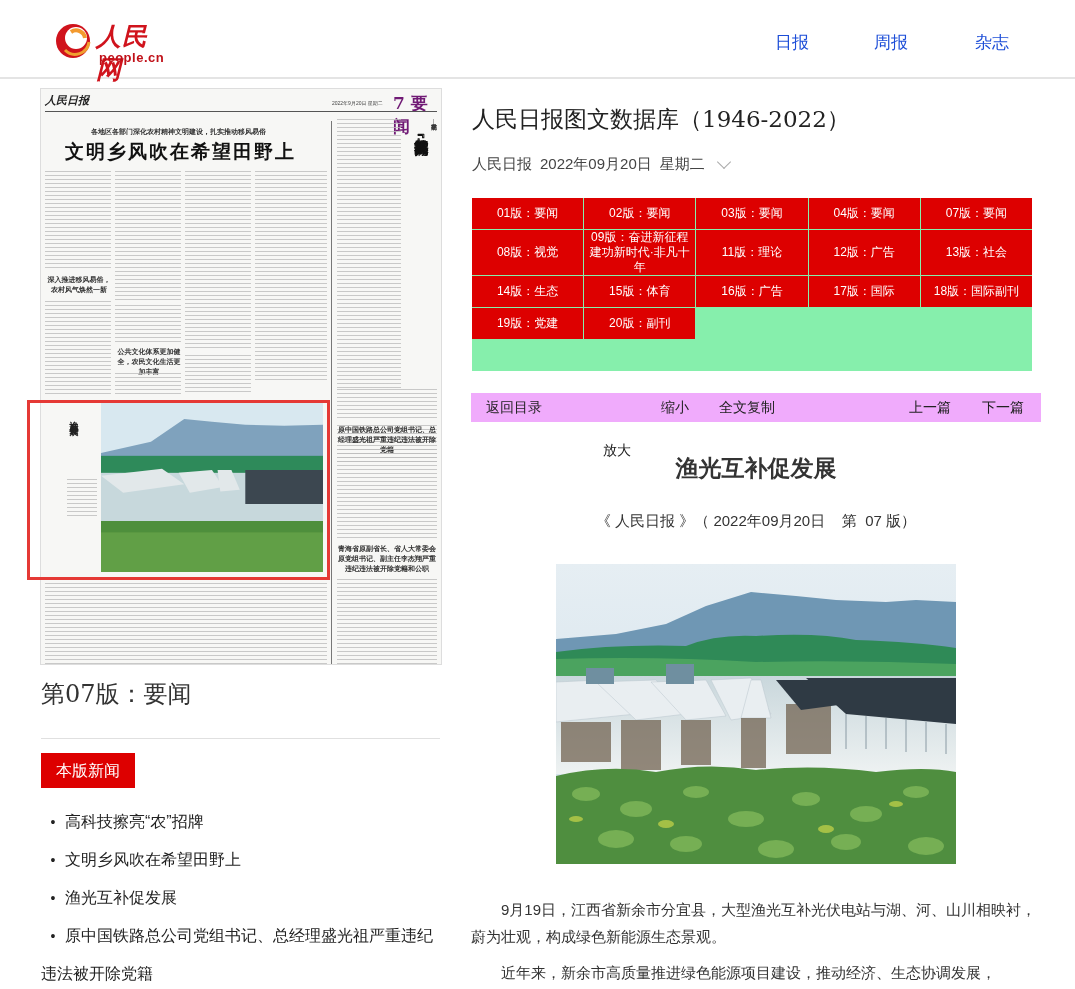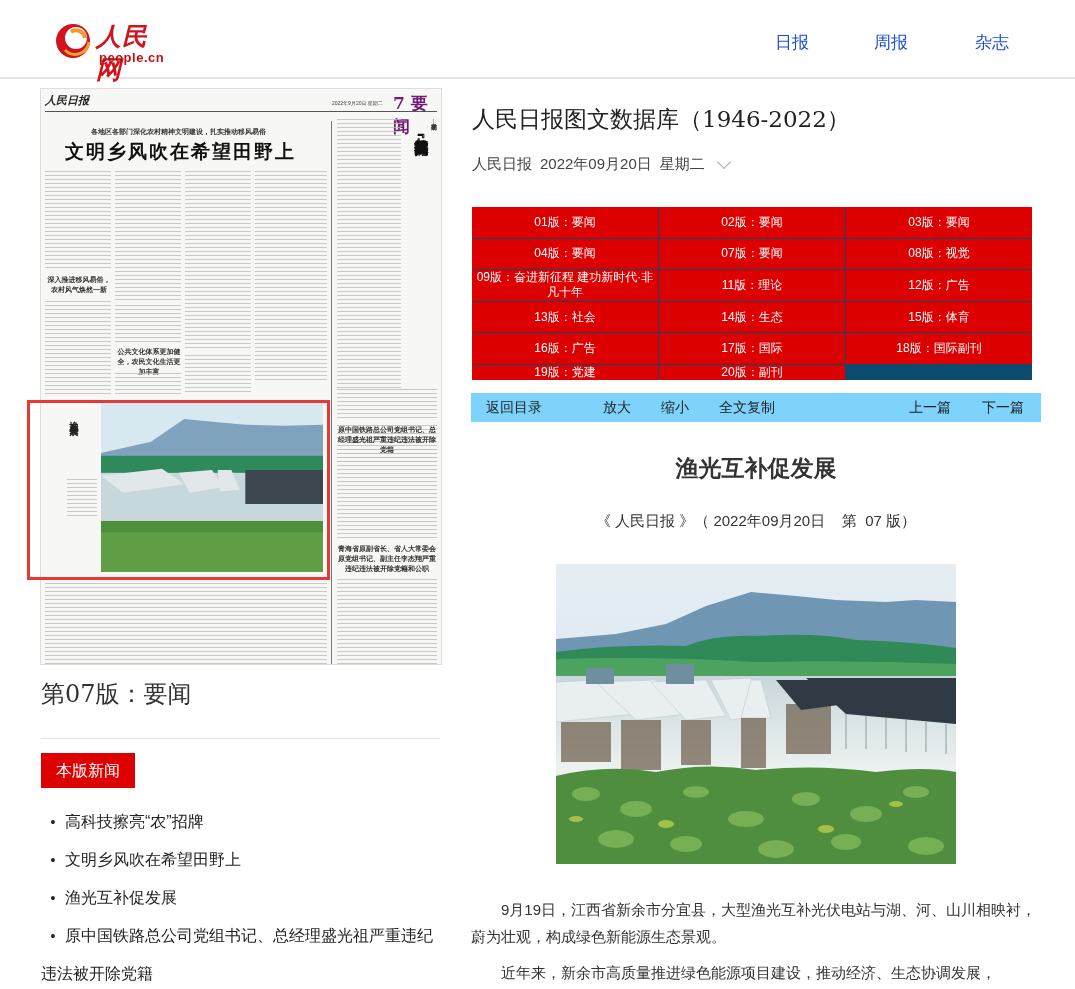--- a/index.html
+++ b/index.html
@@ -36,24 +36,24 @@
   .news-list { position: absolute; left: 41px; top: 803px; width: 400px; list-style: none; }
   .news-list li { font-size: 16px; line-height: 37px; color: #222; }
   .news-list li .bullet { display: inline-block; width: 24px; text-align: center; font-size: 14px; }
   .news-list li a { color: #222; text-decoration: none; cursor: pointer; }
 
   
   .db-title { position: absolute; left: 472px; top: 104px; font-family: "DejaVu Serif", serif; font-size: 23px; color: #222; }
   .db-date { position: absolute; left: 472px; top: 155px; font-size: 15px; color: #444; display: flex; align-items: center; gap: 8px; }
   .chevron { display: inline-block; width: 10px; height: 10px; border-right: 1.5px solid #aaa; border-bottom: 1.5px solid #aaa; transform: rotate(45deg); margin: -6px 0 0 6px; cursor: pointer; }
 
-  .pages-grid { position: absolute; left: 471px; top: 206px; width: 562px; height: 175px; display: grid; grid-template-columns: repeat(3, 1fr); grid-template-rows: repeat(5, 1fr); gap: 1px; background: #0c4a6e; border: 1px solid #fff; }
+  .pages-grid { position: absolute; left: 471px; top: 197px; width: 562px; height: 175px; display: grid; grid-template-columns: repeat(5, 1fr); grid-template-rows: repeat(5, 1fr); gap: 1px; background: #86efac; border: 1px solid #fff; }
   .pages-grid .cell { background: #dd0000; color: #fff; font-size: 12px; display: flex; align-items: center; justify-content: center; text-align: center; line-height: 15px; cursor: pointer; padding: 0 2px; }
 
-  .toolbar { position: absolute; left: 471px; top: 393px; width: 570px; height: 29px; background: #7dd3fc; font-size: 14px; color: #222; }
+  .toolbar { position: absolute; left: 471px; top: 393px; width: 570px; height: 29px; background: #f0abfc; font-size: 14px; color: #222; }
   .toolbar span { position: absolute; top: 6px; cursor: pointer; }
 
   .article-title { position: absolute; left: 471px; top: 453px; width: 570px; text-align: center; font-size: 23px; font-weight: bold; color: #333; }
   .article-meta { position: absolute; left: 471px; top: 512px; width: 570px; text-align: center; font-size: 15px; color: #333; }
   .article-photo { position: absolute; left: 556px; top: 564px; width: 400px; height: 300px; overflow: hidden; }
 
   .article-body { position: absolute; left: 471px; top: 896px; width: 574px; font-size: 15px; color: #333; line-height: 27px; }
   .article-body p { text-indent: 2em; margin-bottom: 9px; }
 </style>
 </head>
@@ -162,21 +162,21 @@
   <div class="cell">15版：体育</div>
   <div class="cell">16版：广告</div>
   <div class="cell">17版：国际</div>
   <div class="cell">18版：国际副刊</div>
   <div class="cell">19版：党建</div>
   <div class="cell">20版：副刊</div>
 </div>
 
 <div class="toolbar">
   <span style="left:15px;">返回目录</span>
-  <span style="left:132px;">放大</span>
+  <span style="left:132px;margin-top:43px;">放大</span>
   <span style="left:190px;">缩小</span>
   <span style="left:248px;">全文复制</span>
   <span style="left:438px;">上一篇</span>
   <span style="left:511px;">下一篇</span>
 </div>
 
 <div class="article-title">渔光互补促发展</div>
 <div class="article-meta" style="white-space:pre;">《 人民日报 》（ 2022年09月20日    第  07 版）</div>
 
 <div class="article-photo">

